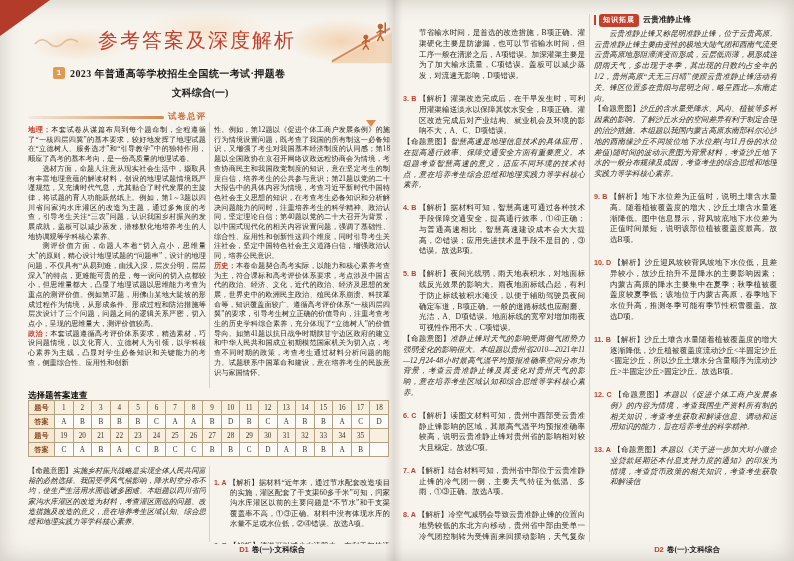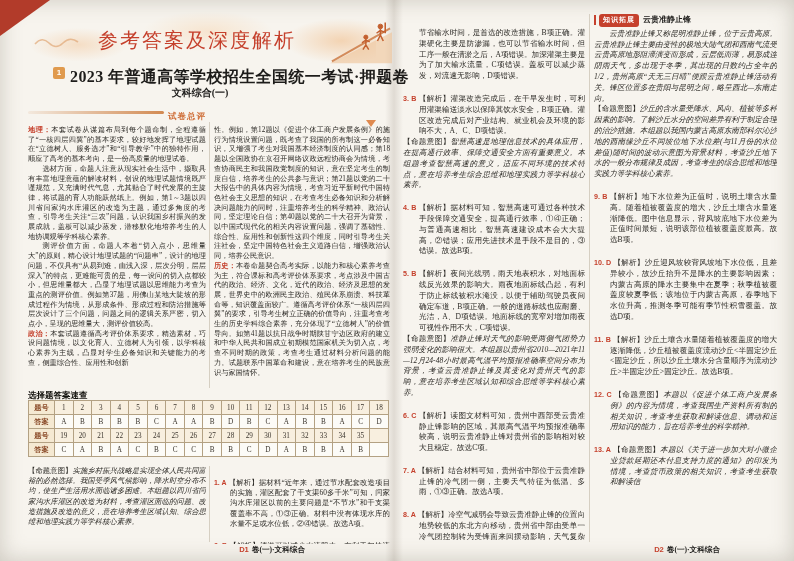--- a/index.html
+++ b/index.html
@@ -16,24 +16,24 @@
      background:radial-gradient(70px 24px at 15% 62%,rgba(243,203,163,.55),transparent 70%),
                 radial-gradient(90px 28px at 52% 38%,rgba(246,214,178,.5),transparent 72%),
                 radial-gradient(80px 32px at 90% 55%,rgba(240,190,140,.6),transparent 70%)}
   .main-title{position:absolute;left:72px;top:27px;width:250px;text-align:center;
      font-size:20px;font-weight:normal;color:#c5402c;letter-spacing:2px}
   .flourish{position:absolute;left:34px;top:34px}
   .hikers{position:absolute;left:330px;top:18px}
   .exam-no{position:absolute;left:53px;top:67px;width:12px;height:12px;background:#e09a4e;
      color:#fff;font-size:8px;font-weight:bold;text-align:center;line-height:12px;border-radius:2px;
      font-family:"Liberation Sans",sans-serif}
-  .exam-title{position:absolute;left:70px;top:67px;font-size:16px;font-weight:bold;color:#1d1c1a;letter-spacing:.4px}
+  .exam-title{position:absolute;left:70px;top:67px;font-size:10px;font-weight:bold;color:#1d1c1a;letter-spacing:.4px}
   .exam-sub{position:absolute;left:60px;top:86px;width:280px;text-align:center;font-size:10px;font-weight:bold;color:#1d1c1a}
   
-  .review-head{position:absolute;left:28px;top:111px;width:178px;display:flex;align-items:flex-start}
+  .review-head{position:absolute;left:28px;top:111px;width:178px;display:flex;align-items:center}
   .review-rule{flex:1;height:3px;border-radius:2px;margin-right:4px;
      background:linear-gradient(to right,rgba(213,150,100,.12),#d28a52)}
   .review-label{font-size:8.5px;font-weight:bold;color:#cf6e38;letter-spacing:1px}
   .cont-marker{position:absolute;left:366px;top:120px;width:0;height:0;
      border-left:5px solid transparent;border-right:5px solid transparent;border-top:7px solid #df8a50}
   
   .col{position:absolute;text-align:justify;color:#2c2a26;overflow:hidden}
   .f-lt{font-size:7.2px;line-height:9.7px}
   .f-md{font-size:7.4px;line-height:10.2px}
   .f-rt{font-size:7.6px;line-height:10.8px}

